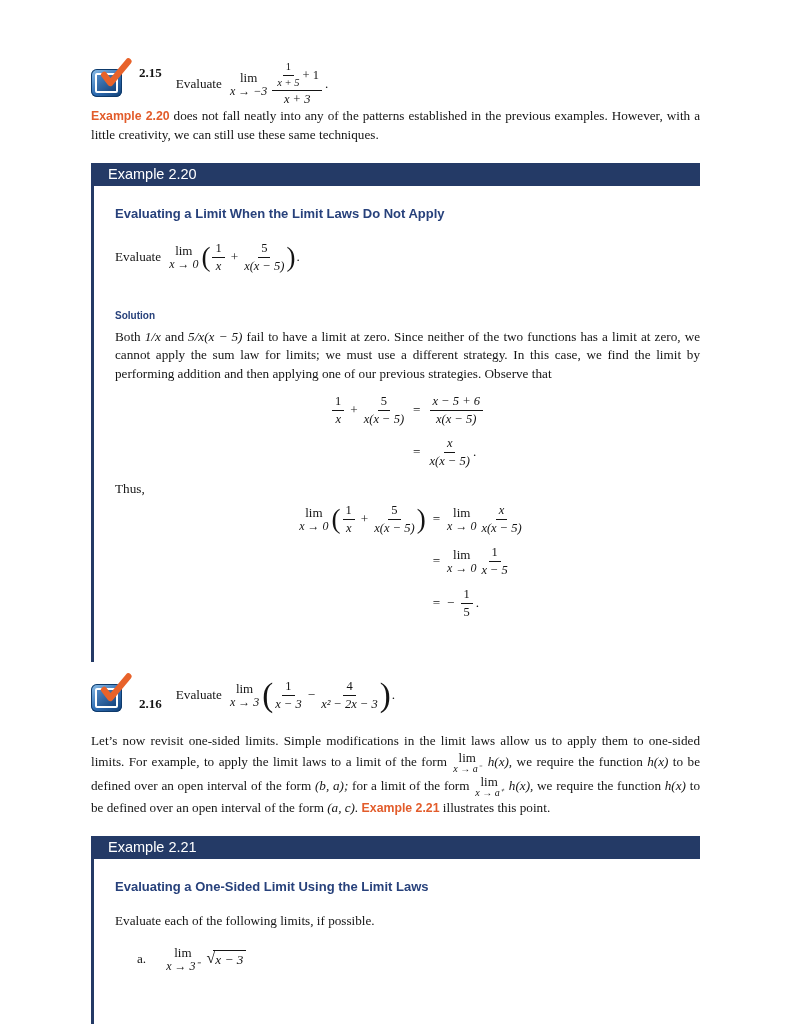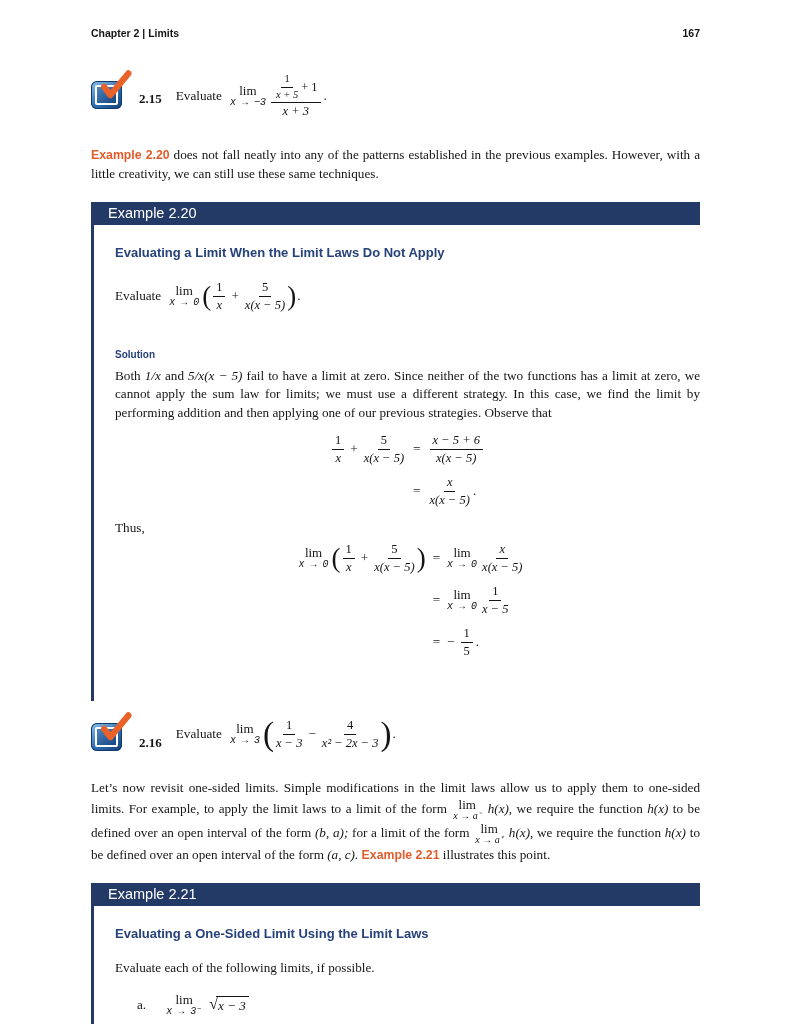--- a/index.html
+++ b/index.html
@@ -14,41 +14,41 @@
          font-family:"Liberation Sans", sans-serif; font-size:10.5px; font-weight:bold; }
   
   .checkpoint { display:flex; align-items:flex-start; margin-top:34px; }
   .cpicon { position:relative; width:40px; height:34px; flex:0 0 40px; margin-top:2px; }
   .cpicon-box { position:absolute; left:0; bottom:0; width:31px; height:28px; border-radius:6px;
       background:linear-gradient(145deg,#8fc0e9 0%,#2e6db4 55%,#123f74 100%);
       box-shadow: inset 0 0 0 1px #0e3a6b; }
   .cpicon-box::after { content:''; position:absolute; inset:4px; border:2px solid #fff; border-radius:2px;
       background:linear-gradient(145deg,#4c86c4 0%,#16457e 100%); }
   .cpicon svg { position:absolute; left:5px; top:-5px; width:36px; height:32px; }
-  .cpnum { font-weight:bold; font-size:13px; margin:18px 0 0 8px; }
+  .cpnum { font-weight:bold; font-size:13px; margin:4px 0 0 8px; }
   .cpbody { margin:0 0 0 14px; }
   
   p.body { text-align:justify; line-height:1.42; }
-  .intro { margin-top:27px; }
+  .intro { }
   .xref { color:var(--orange); font-weight:bold; font-family:"Liberation Sans", sans-serif; font-size:12.3px; }
   
   .banner { margin-top:18px; height:23px; background:var(--navy); color:#fff;
       display:flex; align-items:center; padding-left:17px;
       font-family:"Liberation Sans", sans-serif; font-size:14.5px; }
   .boxbody { border-left:3px solid var(--navy); padding:20px 0 14px 21px; }
   h3.bt { font-family:"Liberation Sans", sans-serif; font-size:13px; color:var(--blue); margin:0 0 20px 0; }
   h3.sol { font-family:"Liberation Sans", sans-serif; font-size:10px; color:var(--blue); margin:20px 0 7px 0; }
   
   .mathline { display:inline-flex; align-items:center; }
   .rm { font-style:normal; }
   .it { font-style:italic; }
   .lim { display:inline-flex; flex-direction:column; align-items:center; vertical-align:middle;
          margin:0 3px 0 8px; line-height:1.05; }
   .lim .liml { font-size:13px; }
-  .lim .lims { font-size:10px;font-family:Liberation Mono, monospace; }
+  .lim .lims { font-size:12px; }
   .frac { display:inline-flex; flex-direction:column; align-items:center; vertical-align:middle;
           margin:0 2px; font-size:12.5px; line-height:1.2; }
   .frac .num { display:inline-flex; align-items:center; justify-content:center;
                border-bottom:1px solid #141414; padding:0 3px 1px 3px; }
   .frac .den { display:inline-flex; align-items:center; justify-content:center; padding-top:1px; }
   .frac.sm { font-size:10.5px; margin-right:3px; }
   .op { margin:0 4px; }
   .bigp { font-family:"Liberation Serif", serif; font-weight:400; vertical-align:middle; line-height:0.9; }
   .p28 { font-size:27px; } .p34 { font-size:33px; }
   .period { margin-left:1px; }
@@ -58,37 +58,33 @@
   .eqrow { display:contents; }
   .eql { display:flex; align-items:center; justify-self:end; }
   .eqm { margin:0 7px; }
   .eqr { display:flex; align-items:center; justify-self:start; }
   .thus { margin:12px 0 6px 0; }
   
   .lim-in { display:inline-flex; flex-direction:column; align-items:center; vertical-align:middle;
             margin:0 2px; line-height:1.05; }
   .lim-in .liml { font-size:13px; }
   .lim-in .lims { font-size:10px; }
-  .onesided { margin-top:28px; line-height:1.5; }
+  .onesided { margin-top:20px; line-height:1.5; }
   .itemrow { display:flex; align-items:center; margin:16px 0 0 22px; }
   .itemlbl { margin-right:20px; }
   .sqrt { display:inline-flex; align-items:flex-start; margin-left:4px; }
   .radsign { font-size:16px; line-height:1; }
   .radicand { border-top:1px solid #141414; font-style:italic; padding:1px 3px 0 2px; margin-left:-2px; }
   .mb16 { margin-bottom:16px; }
 </style>
 </head>
 <body>
 
 <div class="page">
 
-  <div class="hdr">
-    <span>Chapter 2 | Limits</span>
-    <span>167</span>
-  </div>
 
   <div class="checkpoint">
     <div class="cpicon">
       <div class="cpicon-box"></div>
       <svg viewBox="0 0 40 34">
         <path d="M9 18 L16 27 L36 3" fill="none" stroke="#E8622A" stroke-width="7" stroke-linecap="round" stroke-linejoin="round"></path>
       </svg>
     </div>
     <div class="cpnum">2.15</div>
     <div class="cpbody mathline">

